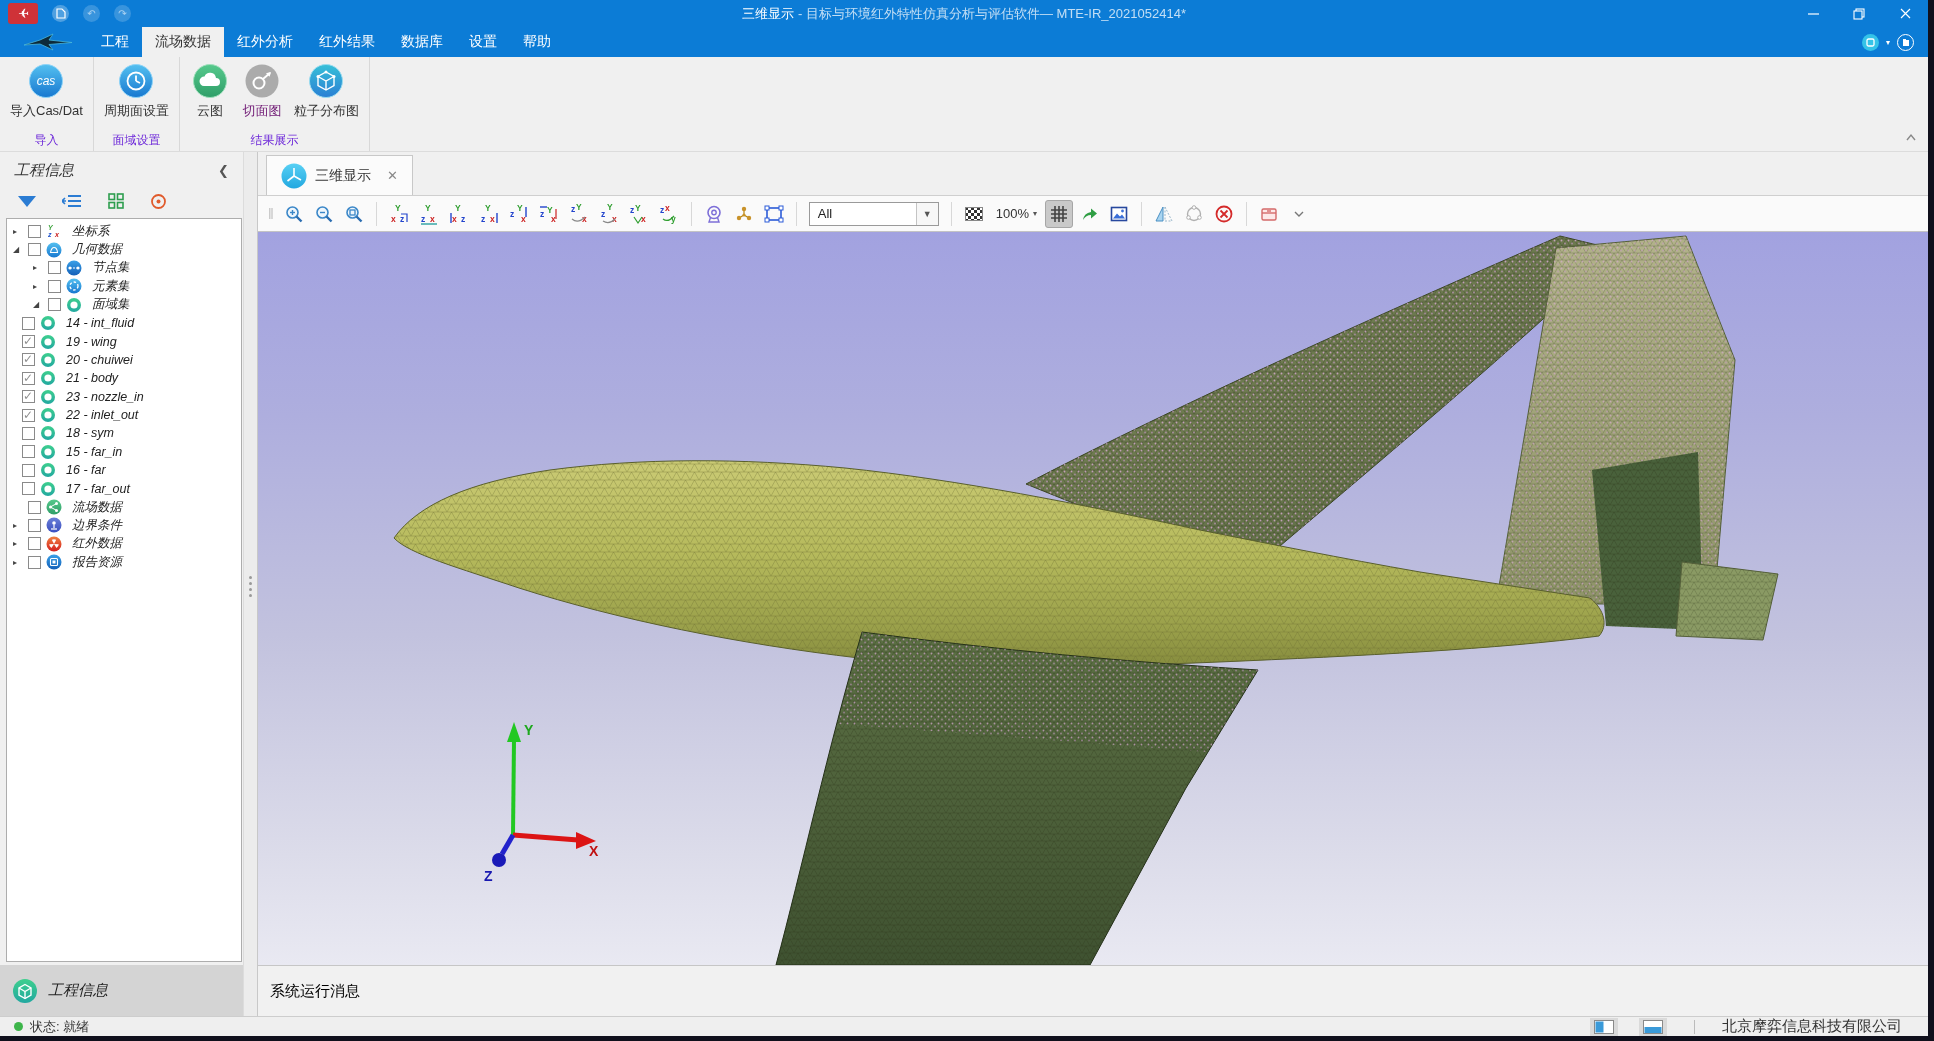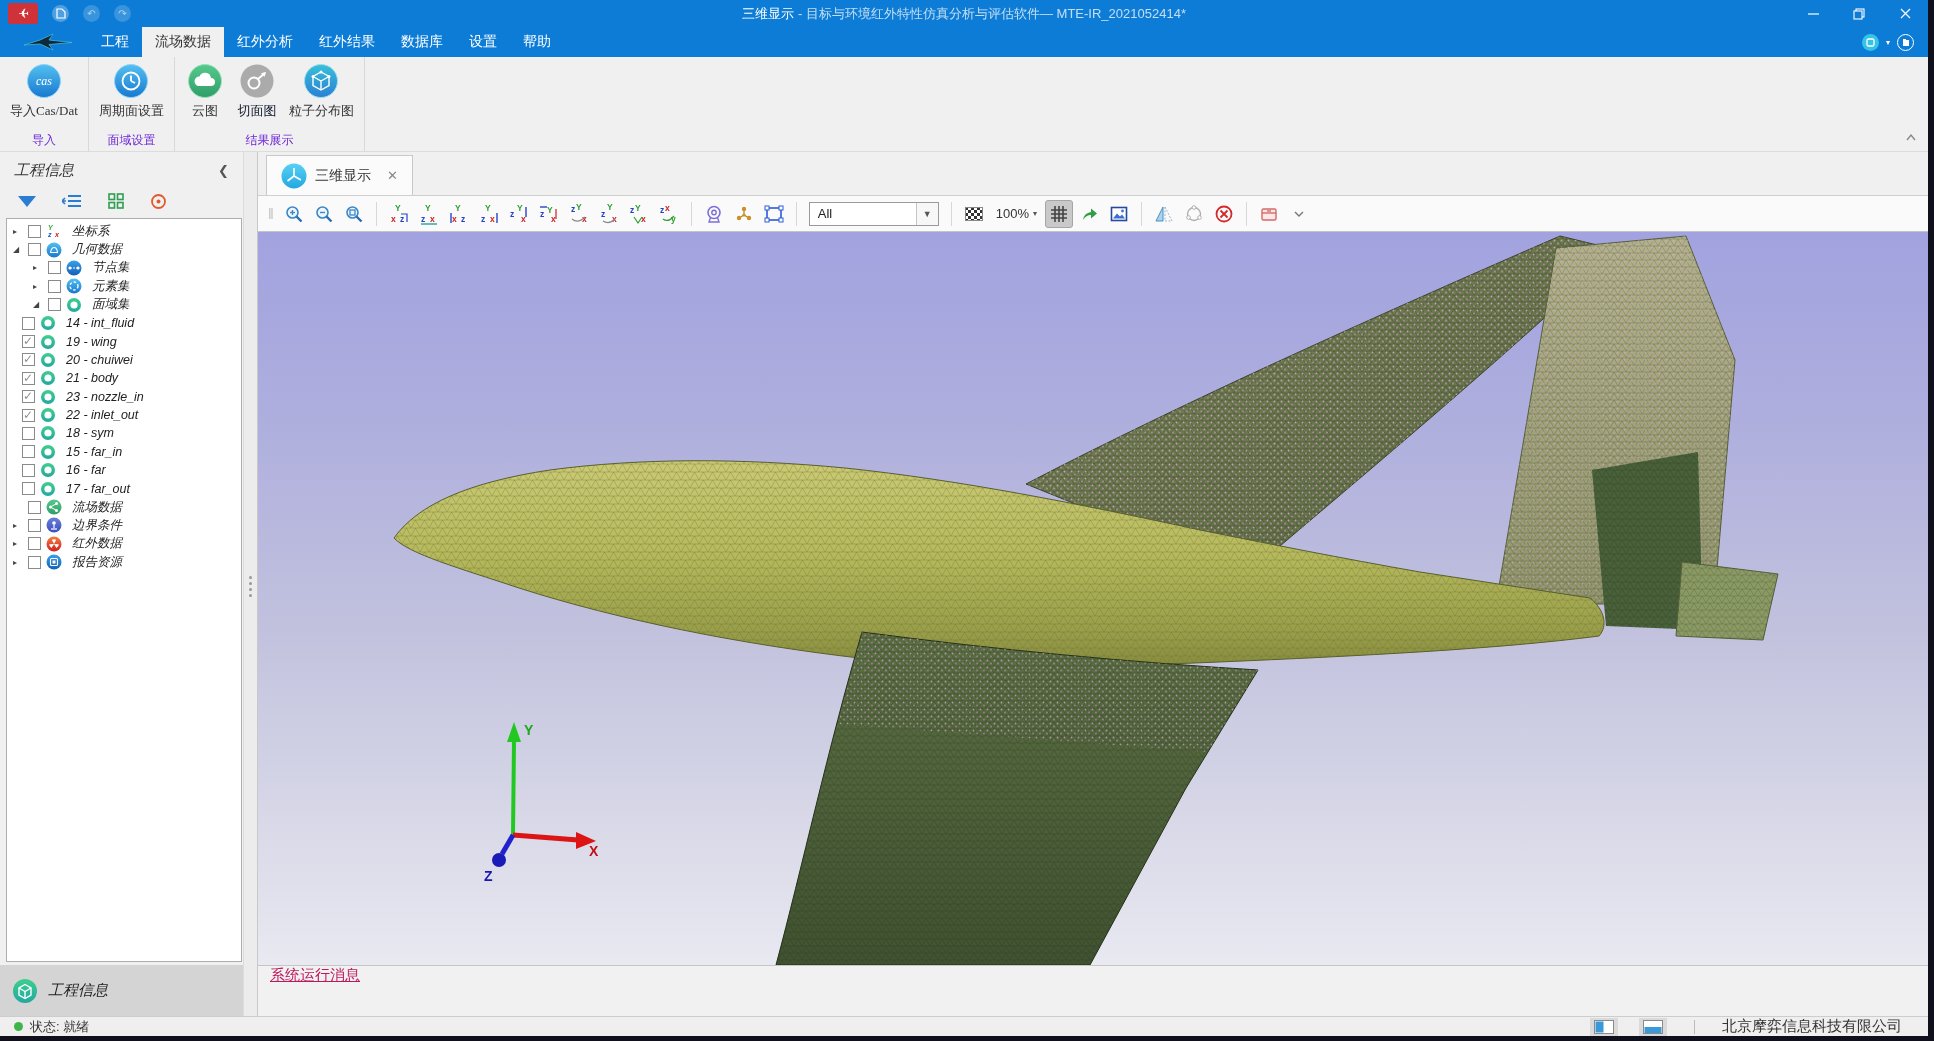--- a/index.html
+++ b/index.html
@@ -22,25 +22,25 @@
 .logo{margin-left:22px;width:56px;display:flex;align-items:center;}
 .menuitems{display:flex;margin-left:10px;height:100%;}
 .mitem{padding:0 13px;height:100%;display:flex;align-items:center;color:#fff;font-size:14px;}
 .mitem.active{background:#f0f0f0;color:#333;}
 .menu-right{position:absolute;right:14px;top:0;height:100%;display:flex;align-items:center;gap:7px;}
 .mr-circle{width:17px;height:17px;border-radius:50%;background:#35c3e8;display:flex;align-items:center;justify-content:center;}
 .mr-caret{color:#fff;font-size:8px;}
 .mr-ring{width:17px;height:17px;border-radius:50%;border:1.5px solid #fff;display:flex;align-items:center;justify-content:center;}
 
 .ribbon{height:95px;background:#f0f0f0;display:flex;position:relative;border-bottom:1px solid #dcdcdc;flex:0 0 auto;}
-.rgroup{display:flex;flex-direction:column;border-right:1px solid #d8d8d8;padding:4px 4px 0 4px;font-family:Liberation Serif, serif;}
+.rgroup{display:flex;flex-direction:column;border-right:1px solid #d8d8d8;padding:4px 4px 0 4px;}
 .rbuttons{display:flex;flex:1;}
 .rbtn{display:flex;flex-direction:column;align-items:center;padding:2px 6px 0 6px;min-width:52px;}
 .rbtn .rlabel{font-size:13px;color:#333;margin-top:3px;white-space:nowrap;}
-.rbtn.disabled .rlabel{color:#0f172a;}
+.rbtn.disabled .rlabel{color:#701a75;}
 .rgrouplabel{height:22px;display:flex;align-items:center;justify-content:center;font-size:12px;color:#6d28d9;}
 .ribbon-collapse{position:absolute;right:10px;bottom:6px;}
 
 .main{display:flex;height:864px;flex:0 0 auto;}
 .leftcol{width:243px;display:flex;flex-direction:column;background:#f0f0f0;font-style:italic;}
 .panel-head{height:36px;display:flex;align-items:center;padding:0 14px;font-size:15px;color:#333;}
 .panel-collapse{margin-left:auto;color:#555;font-size:13px;}
 .panel-tools{height:30px;display:flex;align-items:center;gap:26px;padding-left:18px;}
 .treebox{margin-left:6px;width:236px;height:744px;background:#fff;border:1px solid #adadad;overflow:hidden;padding-top:3px;}
 .trow{display:flex;align-items:center;height:18.4px;font-size:12.5px;color:#222;}
@@ -69,21 +69,21 @@
 .tsep{width:1px;height:24px;background:#d8d8d8;margin:0 6px;flex:0 0 auto;}
 .thandle{color:#c0c0c0;font-size:14px;margin-right:4px;}
 .combo{width:130px;height:24px;background:#fff;border:1px solid #9a9a9a;display:flex;align-items:center;padding-left:8px;font-size:13px;color:#222;margin:0 4px;}
 .combo-arrow{margin-left:auto;width:22px;height:22px;border-left:1px solid #c4c4c4;display:flex;align-items:center;justify-content:center;color:#555;font-size:9px;background:#f7f7f7;}
 .zoomctl{display:flex;align-items:center;gap:4px;padding:0 6px;font-size:13px;color:#333;height:28px;}
 .zoomctl .car{font-size:8px;color:#555;}
 
 .viewport{position:relative;width:1670px;height:733px;background:linear-gradient(180deg,#a2a2e0 0%,#aeaede 25%,#c2c2de 55%,#dcdcea 85%,#e9e9f2 100%);overflow:hidden;}
 .viewport svg.scene{position:absolute;left:0;top:0;}
 
-.msgbar{height:51px;background:#f1f1f1;border-top:1px solid #c6c6c6;display:flex;padding-left:12px;font-size:15px;color:#be185d;text-decoration:underline;}
+.msgbar{height:51px;background:#f1f1f1;border-top:1px solid #c6c6c6;display:flex;align-items:center;padding-left:12px;font-size:15px;color:#000000;}
 .statusbar{height:20px;background:#efefef;border-top:1px solid #cdcdcd;display:flex;align-items:center;padding:0 26px 0 14px;font-size:13px;color:#333;flex:0 0 auto;}
 .statusdot{width:9px;height:9px;border-radius:50%;background:#3db54a;margin-right:7px;}
 .status-right{margin-left:auto;display:flex;align-items:center;gap:21px;}
 .stile{width:28px;height:18px;background:#dadada;display:flex;align-items:center;justify-content:center;}
 .ssep{width:1px;height:14px;background:#bbb;margin:0 6px;}
 .company{font-size:15px;color:#333;}
 .vlabel{font-size:8.5px;font-weight:bold;}
 </style>
 </head>
 <body>

